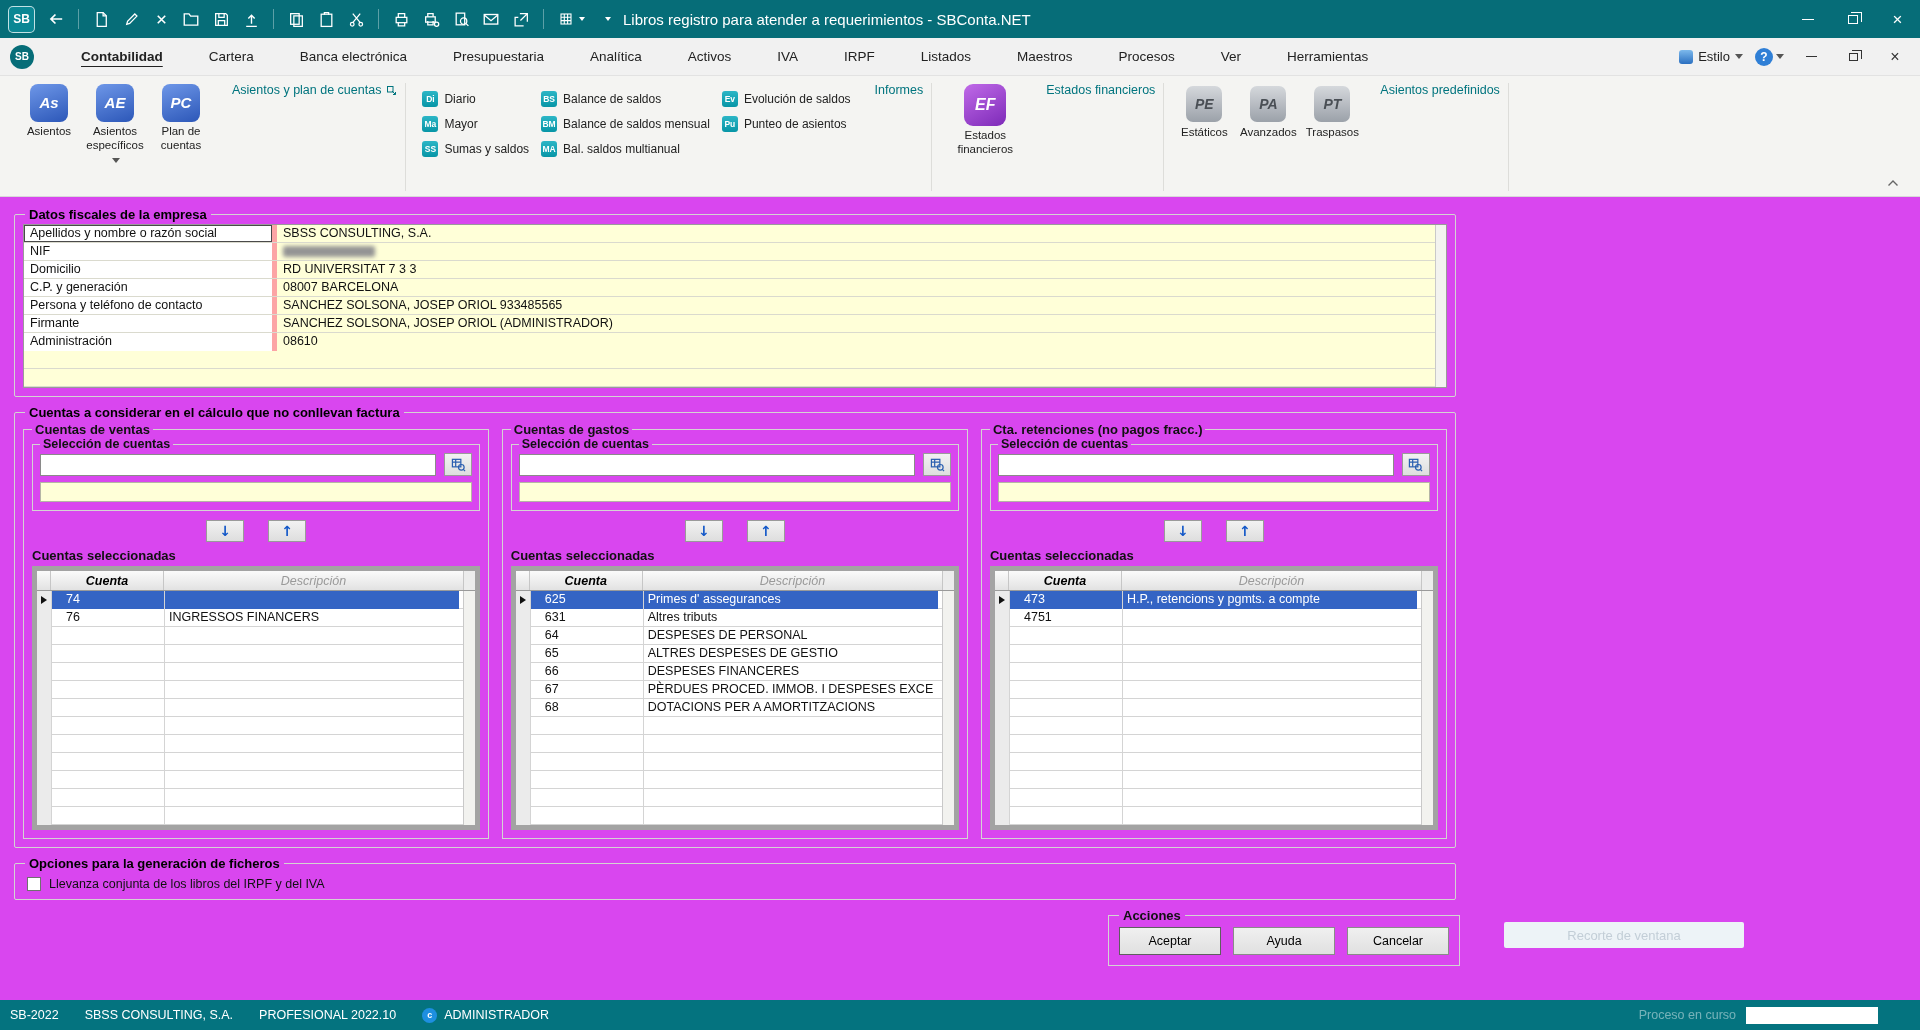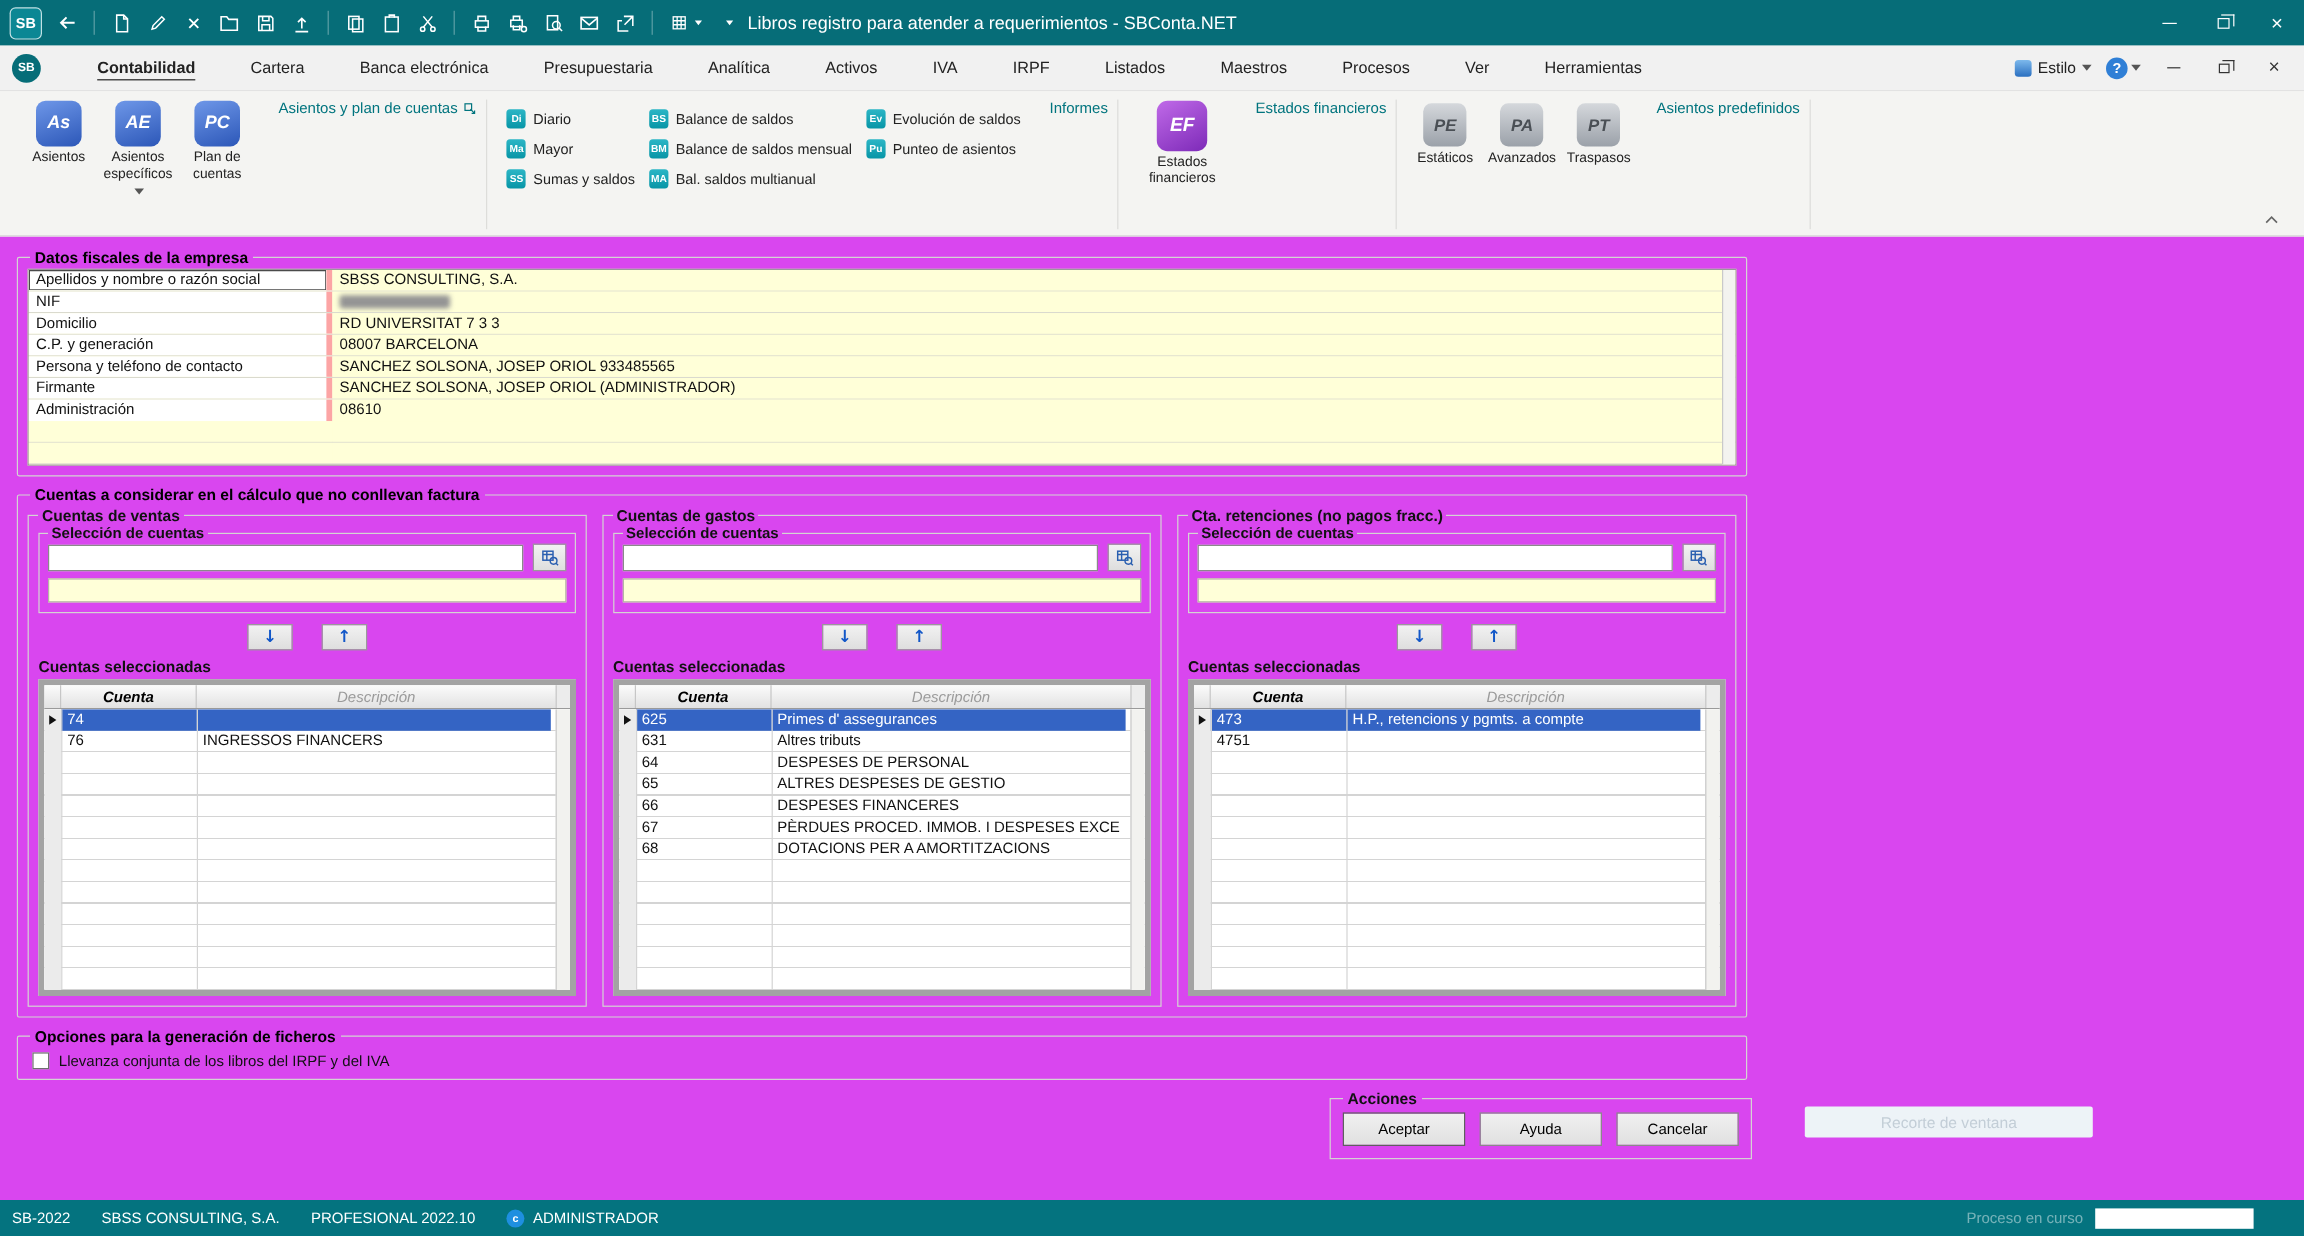--- a/index.html
+++ b/index.html
@@ -137,21 +137,21 @@
   .grid-header { display:flex; height:20px; background:linear-gradient(#fbfbfb,#e2e2e2); border-bottom:1px solid #9a9a9a; font-size:12.5px; font-style:italic; }
   .gh-marker { width:14px; border-right:1px solid #c6c6c6; }
   .gh-cuenta { width:113px; border-right:1px solid #c6c6c6; display:flex; align-items:center; justify-content:center; font-weight:bold; color:#000; }
   .gh-desc { flex:1; display:flex; align-items:center; justify-content:center; color:#9a9a9a; }
   .gh-track { width:12px; border-left:1px solid #c6c6c6; background:#ececec; }
   .grid-body { position:relative; height:234px; background:repeating-linear-gradient(to bottom,#ffffff 0 17px,#d4d4d4 17px 18px); overflow:hidden; }
   .marker-strip { position:absolute; left:0; top:0; bottom:0; width:14px; background:#ebebeb; z-index:1; }
   .grid-rows { position:relative; z-index:2; }
   .grid-row { display:flex; height:18px; line-height:17px; font-size:12.5px; }
   .grid-row .c-marker { width:14px; display:flex; align-items:center; justify-content:center; }
-  .grid-row .c-cuenta { width:113px; padding:0 5px; white-space:nowrap; overflow:hidden; }
+  .grid-row .c-cuenta { width:113px; padding:0 15px; white-space:nowrap; overflow:hidden; }
   .grid-row .c-desc { flex:1; padding:0 5px; margin-right:16px; white-space:nowrap; overflow:hidden; }
   .grid-row.selected .c-cuenta, .grid-row.selected .c-desc { background:#3464c4; color:#fff; }
   .grid-row.selected .c-marker::after { content:""; width:0; height:0; border-top:4px solid transparent; border-bottom:4px solid transparent; border-left:6px solid #111; }
   .vl { position:absolute; top:0; bottom:0; width:1px; background:#d4d4d4; z-index:3; }
   .vl.m { left:14px; } .vl.c { left:127px; }
   .track-strip { position:absolute; right:0; top:0; bottom:0; width:12px; background:#f2f2ef; border-left:1px solid #c9c9c9; z-index:4; }
 
   
   .options { width:1442px; }
   .checkbox-row { display:flex; align-items:center; gap:8px; padding:4px 4px 0; font-size:12.5px; }

